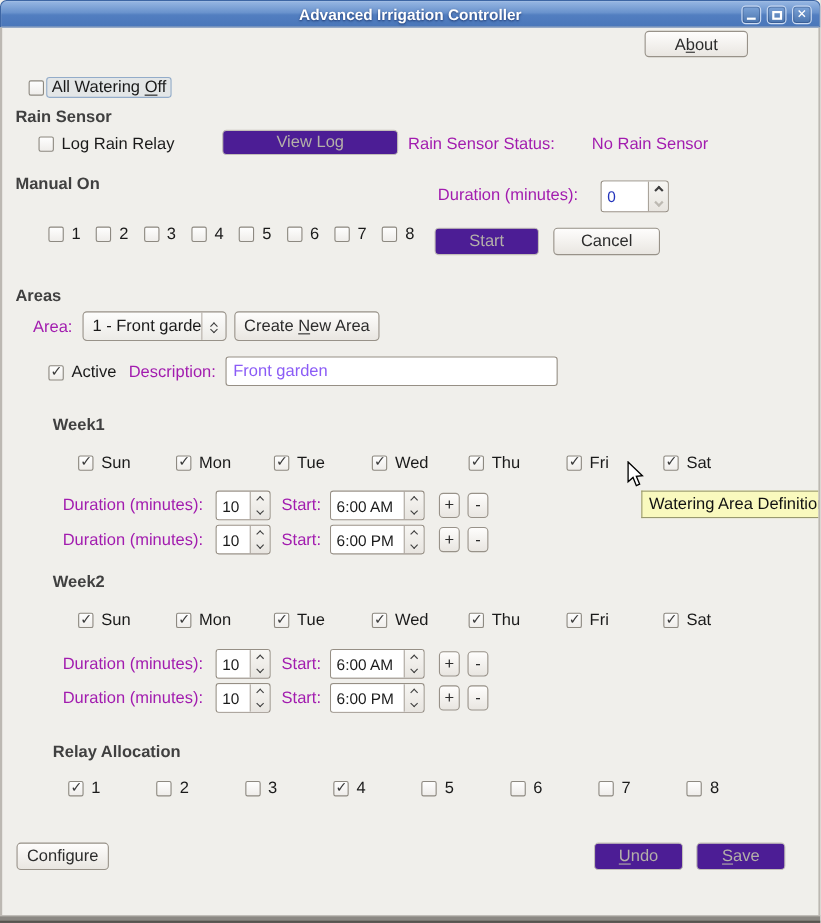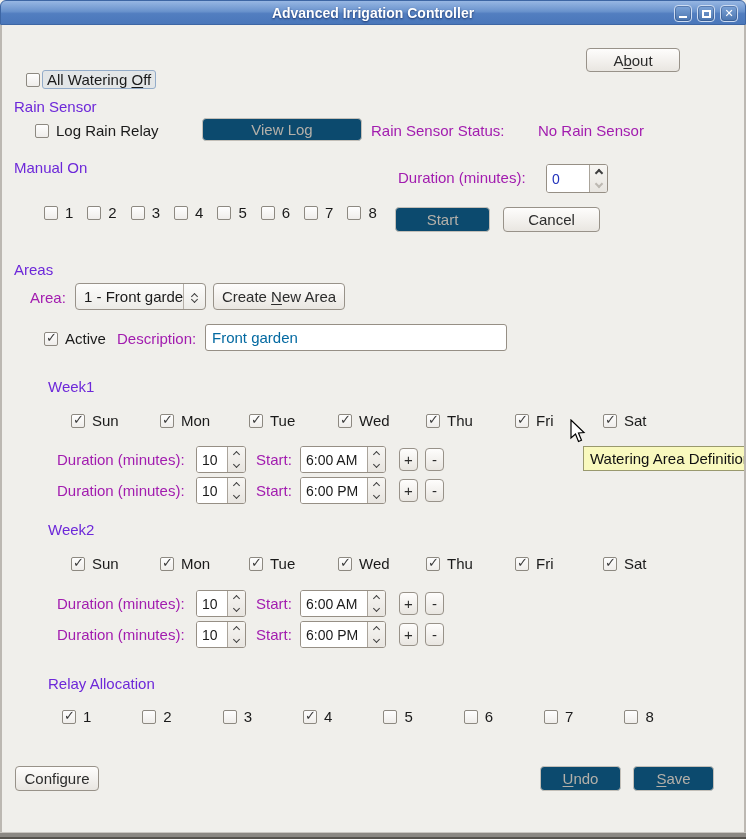--- a/index.html
+++ b/index.html
@@ -20,31 +20,31 @@
   .gmax{width:9px;height:8px;border:2px solid #fff}
   .gclose{color:#fff;font-size:11px;font-weight:bold;line-height:1}
 
   
   .edge{position:absolute;top:25px;bottom:7px;width:2px;background:#bcb8b2;pointer-events:none;z-index:40}
   .edge.l{left:0}.edge.r{right:0}
   .bottomband{position:absolute;left:0;right:0;bottom:0;height:7px;background:#8b8883;
     border-top:1px solid #c9c5c0;border-bottom:2px solid #56534e;pointer-events:none;z-index:40}
 
   
-  .sec{position:absolute;font-weight:normal;font-size:15px;color:#6d28d9;line-height:17px}
+  .sec{position:absolute;font-weight:bold;font-size:15px;color:#404040;line-height:17px}
   .lbl{position:absolute;font-size:15px;color:#a21caf;line-height:17px}
   .cbrow{position:absolute;display:flex;align-items:center;gap:7px;font-size:15px;color:#1a1a1a}
   .cb{width:14px;height:14px;border:1px solid #8d8981;border-radius:2px;
     background:linear-gradient(#fefefe,#efedea);position:relative;flex:none}
   .cb.checked::after{content:"✓";position:absolute;left:1px;top:-3px;font-size:13px;font-weight:bold;color:#3a3a3a}
   .btn{position:absolute;display:flex;align-items:center;justify-content:center;font-size:15px;color:#2c2c2c;
     background:linear-gradient(#fefdfc,#e9e6e1);border:1px solid #989289;border-radius:4px;cursor:default}
-  .btn.disabled{background:#0c4a6e;border-color:#c3bfb8;color:#b4b0a9}
+  .btn.disabled{background:#4c1d95;border-color:#c3bfb8;color:#b4b0a9}
   .entry{position:absolute;background:#fff;border:1px solid #968f85;border-radius:3px;font-size:15px;
-    display:flex;align-items:center;padding:0 6px;color:#0369a1;font-family:inherit}
+    display:flex;align-items:center;padding:0 6px;color:#8b5cf6;font-family:inherit}
   .mn{text-decoration:underline;text-underline-offset:2px}
   .blue{color:#1515cc}
   .focusbox{border:1px solid #93acc9;border-radius:3px;background:rgba(150,180,215,.14);padding:0 4px;margin-left:-5px}
 
   
   .spin{position:absolute;display:flex;background:#fff;border:1px solid #968f85;border-radius:3px;overflow:hidden}
   .sval{flex:1;display:flex;align-items:center;padding:0 5px;font-size:14px;color:#1a1a1a;background:#fff}
   .vblue{color:#2233bb}
   .sbtns{width:18px;border-left:1px solid #aaa49b;background:linear-gradient(#f7f6f3,#e8e5e0);
     display:flex;flex-direction:column;flex:none}
@@ -86,21 +86,21 @@
       <span class="wbtn">
           <span class="gclose">✕</span>
         </span>
     </span>
   </div>
 
   <span class="cbrow" style="left:26px;top:70px">
     <span class="cb"></span>
     <span class="focusbox"><span>All Watering </span><span class="mn">O</span><span>ff</span></span>
   </span>
-  <div class="btn" style="left:586px;top:48px;width:94px;height:24px">
+  <div class="btn" style="left:586px;top:28px;width:94px;height:24px">
     <span><span>A</span><span class="mn">b</span><span>out</span></span>
   </div>
 
   <span class="sec" style="left:14px;top:98px">Rain Sensor</span>
   <span class="cbrow" style="left:35px;top:122px">
     <span class="cb"></span>
     <span>Log Rain Relay</span>
   </span>
   <div class="btn disabled" style="left:202px;top:118px;width:160px;height:23px">View Log</div>
   <span class="lbl" style="left:371px;top:122px">Rain Sensor Status:</span>

